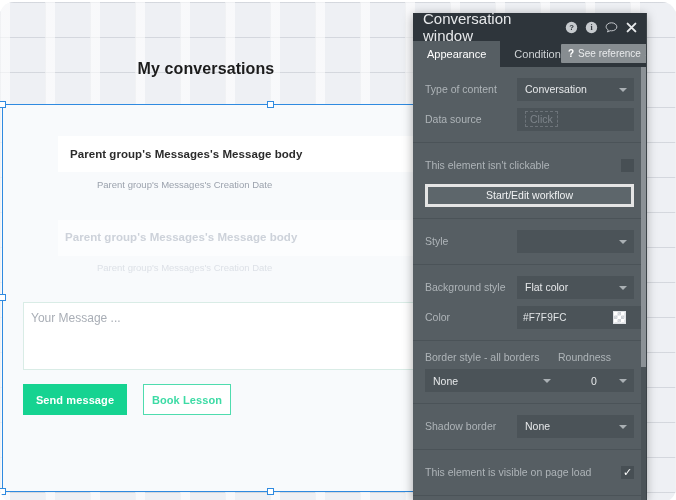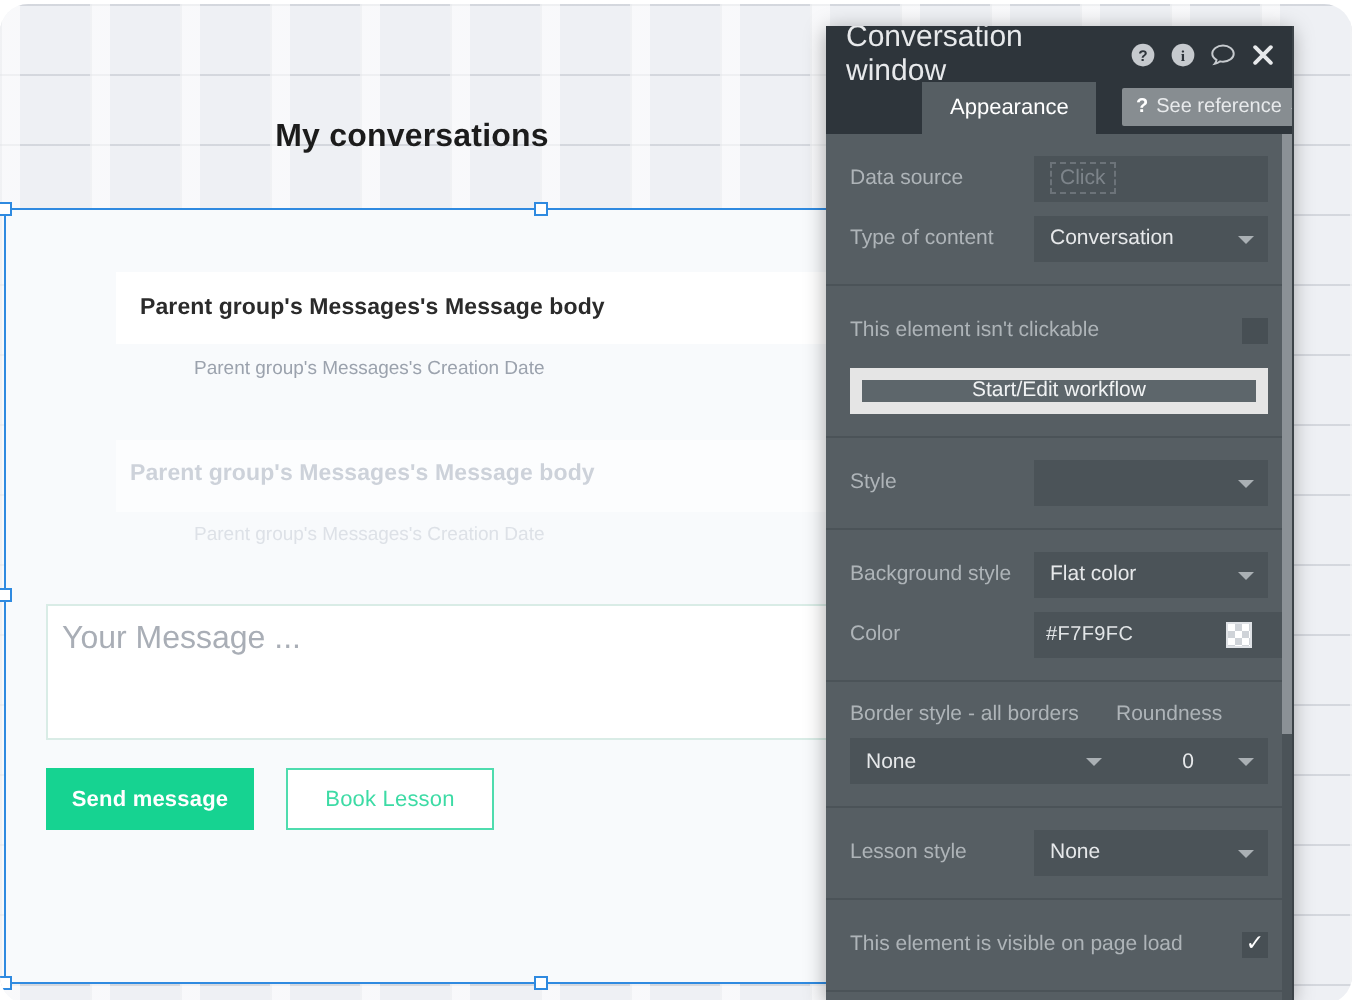--- a/index.html
+++ b/index.html
@@ -123,48 +123,48 @@
     position: absolute;
     left: 23px; top: 300px;
     width: 500px; height: 68px;
     background: #ffffff;
     border: 1px solid #d9ece6;
     box-sizing: border-box;
   }
   .msg-input-ph {
     position: absolute;
     left: 31px; top: 309px;
-    font-size: 16px;
+    font-size: 12px;
     color: #a9aeb6;
   }
 
   
   .btn-send {
     position: absolute;
     left: 23px; top: 382px;
     width: 104px; height: 31px;
     background: #16d391;
     color: #ffffff;
     font-size: 11px;
     font-weight: bold;
     display: flex;
     align-items: center;
     justify-content: center;
     letter-spacing: .1px;
   }
   .btn-book {
     position: absolute;
     left: 143px; top: 382px;
-    width: 104px; height: 31px;
+    width: 88px; height: 31px;
     background: #ffffff;
     border: 1px solid #4fdcae;
     box-sizing: border-box;
     color: #3ddba5;
     font-size: 11px;
-    font-weight: normal;
+    font-weight: bold;
     display: flex;
     align-items: center;
     justify-content: center;
     letter-spacing: .1px;
   }
 
   
   .panel {
     position: absolute;
     left: 413px; top: 13px;
@@ -197,21 +197,20 @@
     color: #c6cace;
   }
   .hdr-icon svg { display: block; }
 
   .tabbar {
     height: 26px;
     background: #2e353b;
     display: flex;
     align-items: flex-end;
     position: relative;
-    padding-left: 48px;
   }
   .tab {
     height: 26px;
     padding: 0 14px;
     display: flex;
     align-items: center;
     font-size: 11px;
     color: #cfd3d6;
     box-sizing: border-box;
   }
@@ -311,21 +310,21 @@
   .chk .tick {
     color: #ffffff;
     font-size: 11px;
     line-height: 11px;
   }
 
   .wfbtn {
     width: 100%;
     height: 23px;
     background: #5d666b;
-    border: 6px solid #e5e5e5;
+    border: 3px solid #e5e5e5;
     box-sizing: border-box;
     color: #f0f2f3;
     font-size: 10.5px;
     display: flex;
     align-items: center;
     justify-content: center;
   }
 
   .color-group {
     flex: 1;
@@ -490,28 +489,28 @@
       <div class="see-ref">
         <span class="q">?</span>
         <span>See reference →</span>
       </div>
     </div>
 
     <div class="panel-body">
 
       <div class="sec">
         <div class="row">
+          <span class="lbl">Type of content</span>
+          <div class="select">Conversation</div>
+        </div>
+        <div class="row">
           <span class="lbl">Data source</span>
           <div class="input-dim">
             <span>Click</span>
           </div>
-        </div>
-        <div class="row">
-          <span class="lbl">Type of content</span>
-          <div class="select">Conversation</div>
         </div>
       </div>
 
       <div class="sec">
         <div class="row">
           <span class="lbl lbl-wide">This element isn't clickable</span>
           <span class="chk"></span>
         </div>
         <div class="row">
           <div class="wfbtn">Start/Edit workflow</div>
@@ -549,21 +548,21 @@
           </div>
           <div class="col-b">
             <span class="sublbl">Roundness</span>
             <div class="select-sm center">0</div>
           </div>
         </div>
       </div>
 
       <div class="sec">
         <div class="row">
-          <span class="lbl">Lesson style</span>
+          <span class="lbl">Shadow border</span>
           <div class="select">None</div>
         </div>
       </div>
 
       <div class="sec">
         <div class="row">
           <span class="lbl lbl-wide">This element is visible on page load</span>
           <span class="chk on">
             <span class="tick">✓</span>
           </span>

